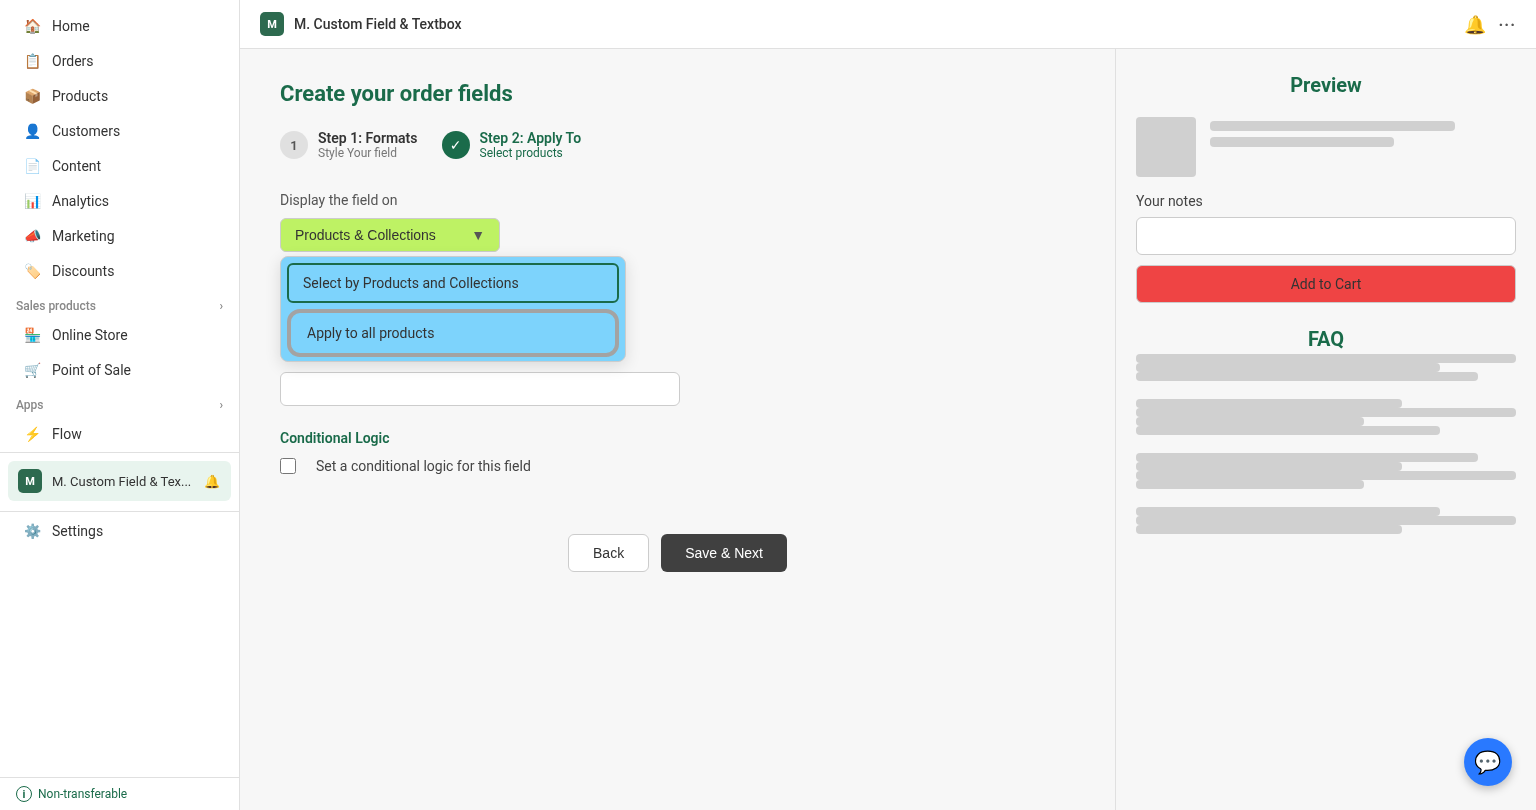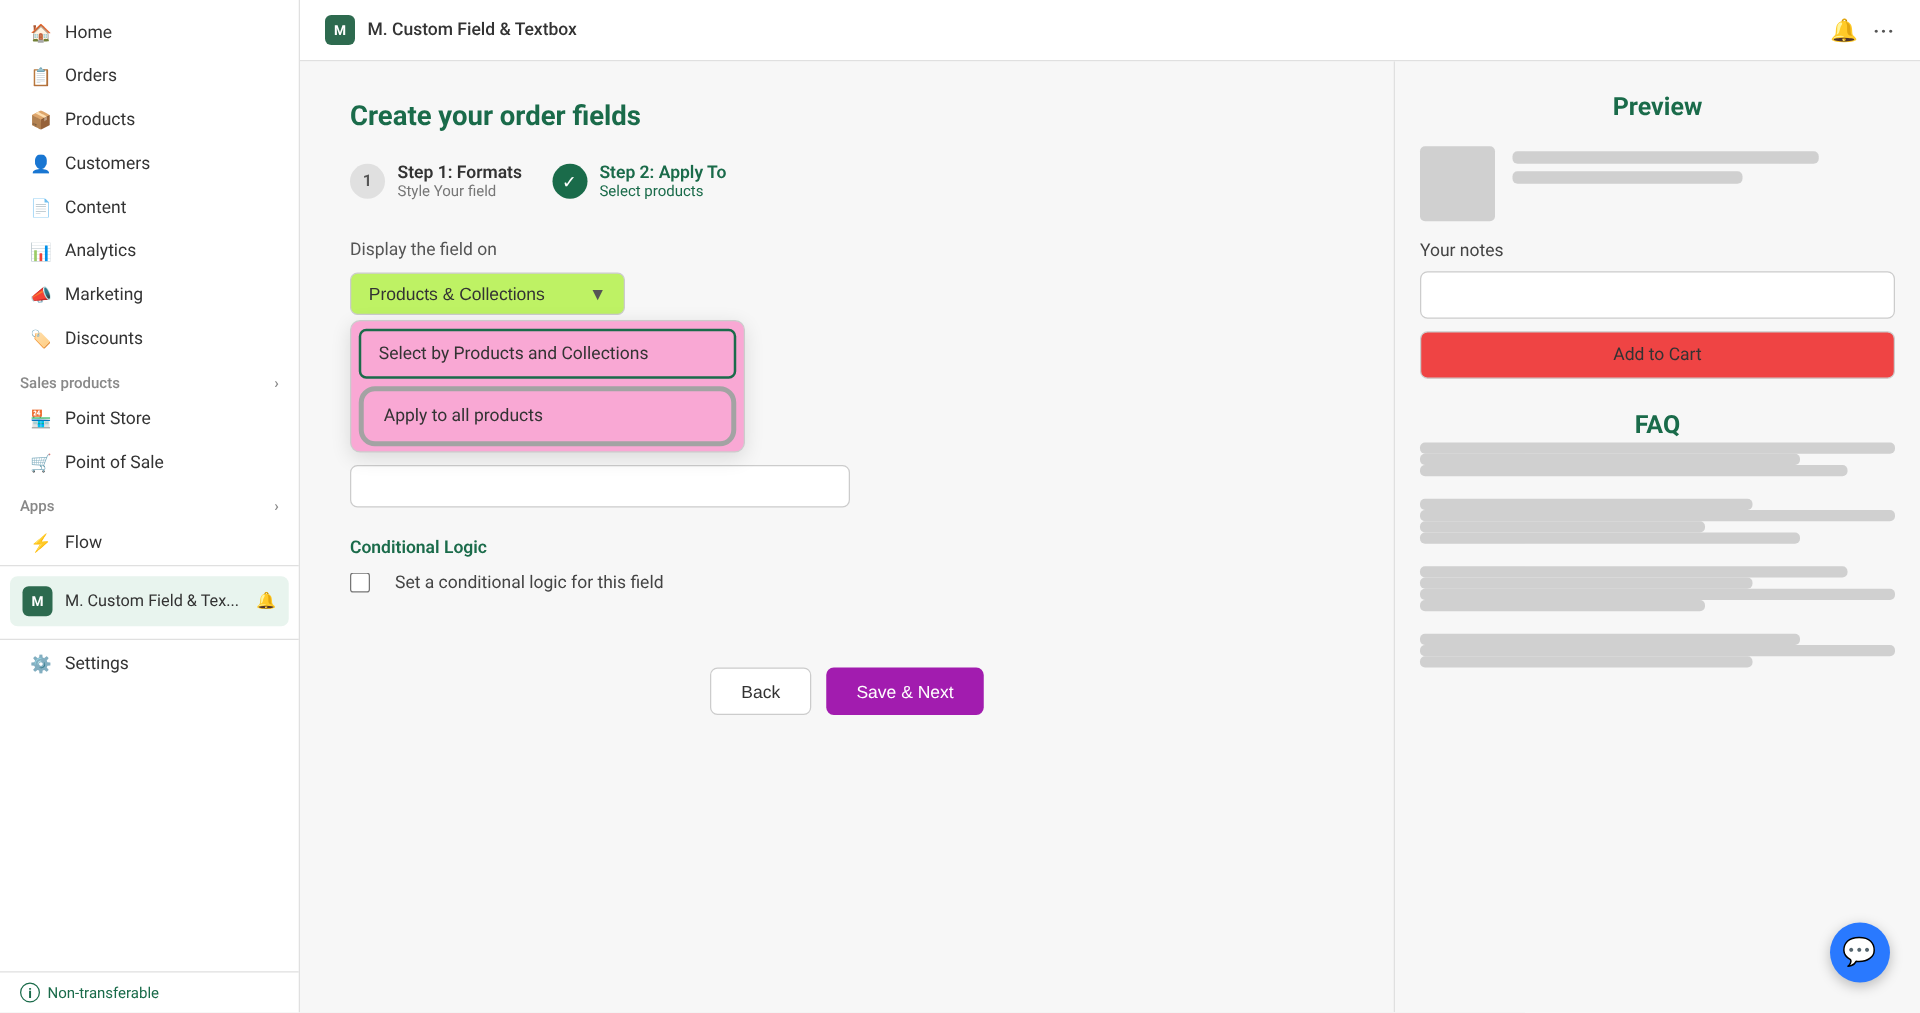--- a/index.html
+++ b/index.html
@@ -187,26 +187,26 @@
       font-size: 14px;
       color: #333;
       min-width: 220px;
     }
     .dropdown-arrow { margin-left: auto; color: #555; }
 
     .dropdown-menu {
       position: absolute;
       top: calc(100% + 4px);
       left: 0;
-      background: #f9a8d4;
+      background: #7dd3fc;
       border: 1px solid #ccc;
       border-radius: 8px;
       box-shadow: 0 4px 16px rgba(0,0,0,0.12);
       z-index: 100;
-      width: 316px;
+      width: 346px;
       overflow: hidden;
     }
     .dropdown-option {
       padding: 12px 16px;
       font-size: 14px;
       color: #333;
       cursor: pointer;
       border: 1px solid transparent;
     }
     .dropdown-option.selected {
@@ -264,21 +264,21 @@
       border-radius: 6px;
       background: #fff;
       font-size: 14px;
       color: #333;
       cursor: pointer;
     }
     .btn-save {
       padding: 10px 24px;
       border: none;
       border-radius: 6px;
-      background: #a21caf;
+      background: #404040;
       font-size: 14px;
       color: #fff;
       cursor: pointer;
       font-weight: 500;
     }
 
     
     .preview-panel {
       width: 420px;
       background: #f7f7f7;
@@ -418,21 +418,21 @@
         </div>
       </div>
 
     <div class="sidebar-section-label">
       <span>Sales products</span>
       <span style="font-size:12px;">›</span>
     </div>
     <div id="sales-channels-container">
         <div class="sidebar-item">
           <span class="icon">🏪</span>
-          <span>Point Store</span>
+          <span>Online Store</span>
         </div>
         <div class="sidebar-item">
           <span class="icon">🛒</span>
           <span>Point of Sale</span>
         </div>
       </div>
 
     <div class="sidebar-section-label">
       <span>Apps</span>
       <span style="font-size:12px;">›</span>

